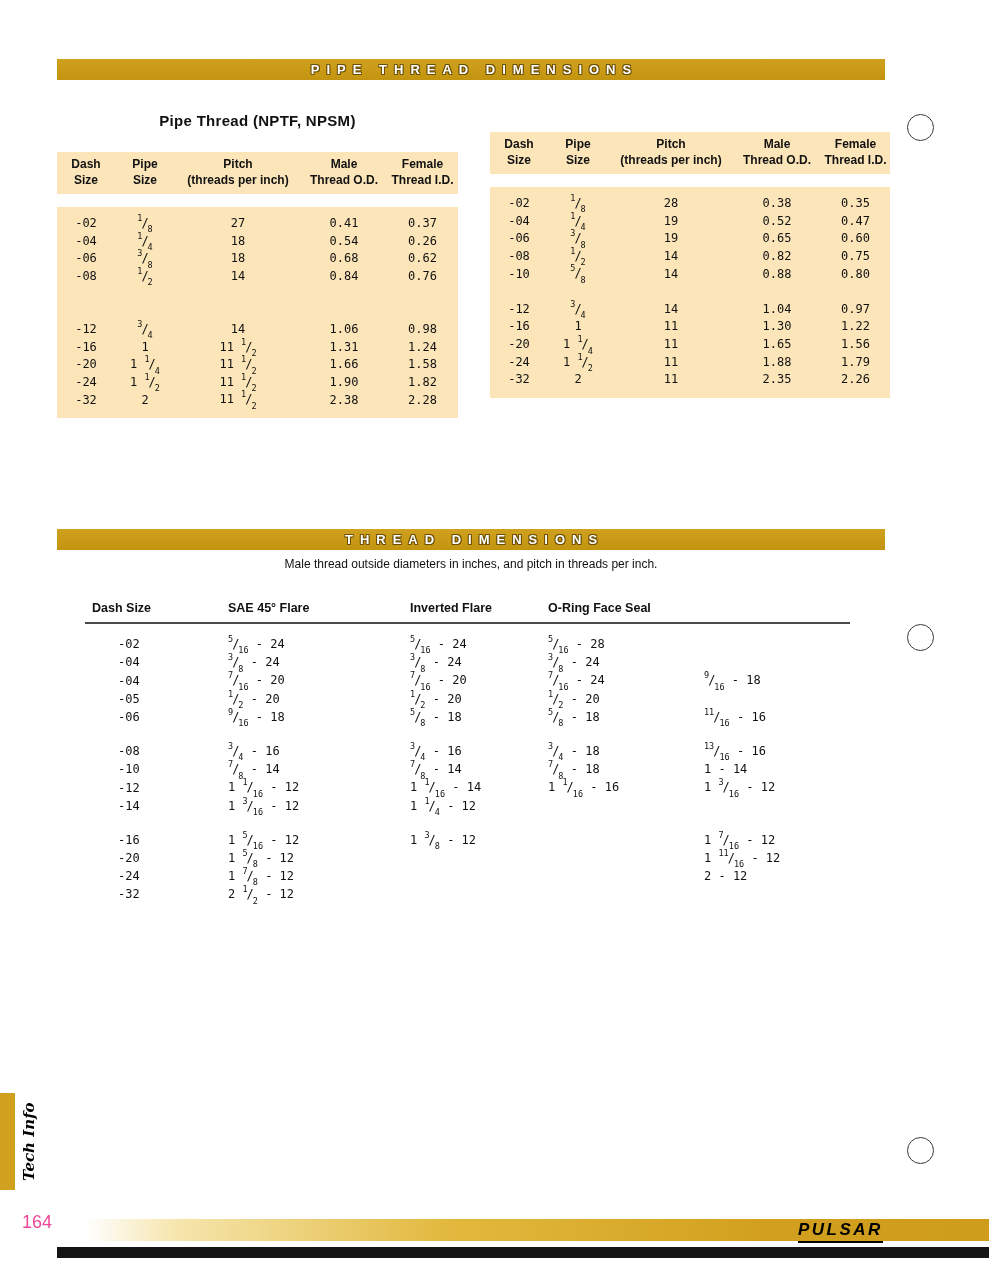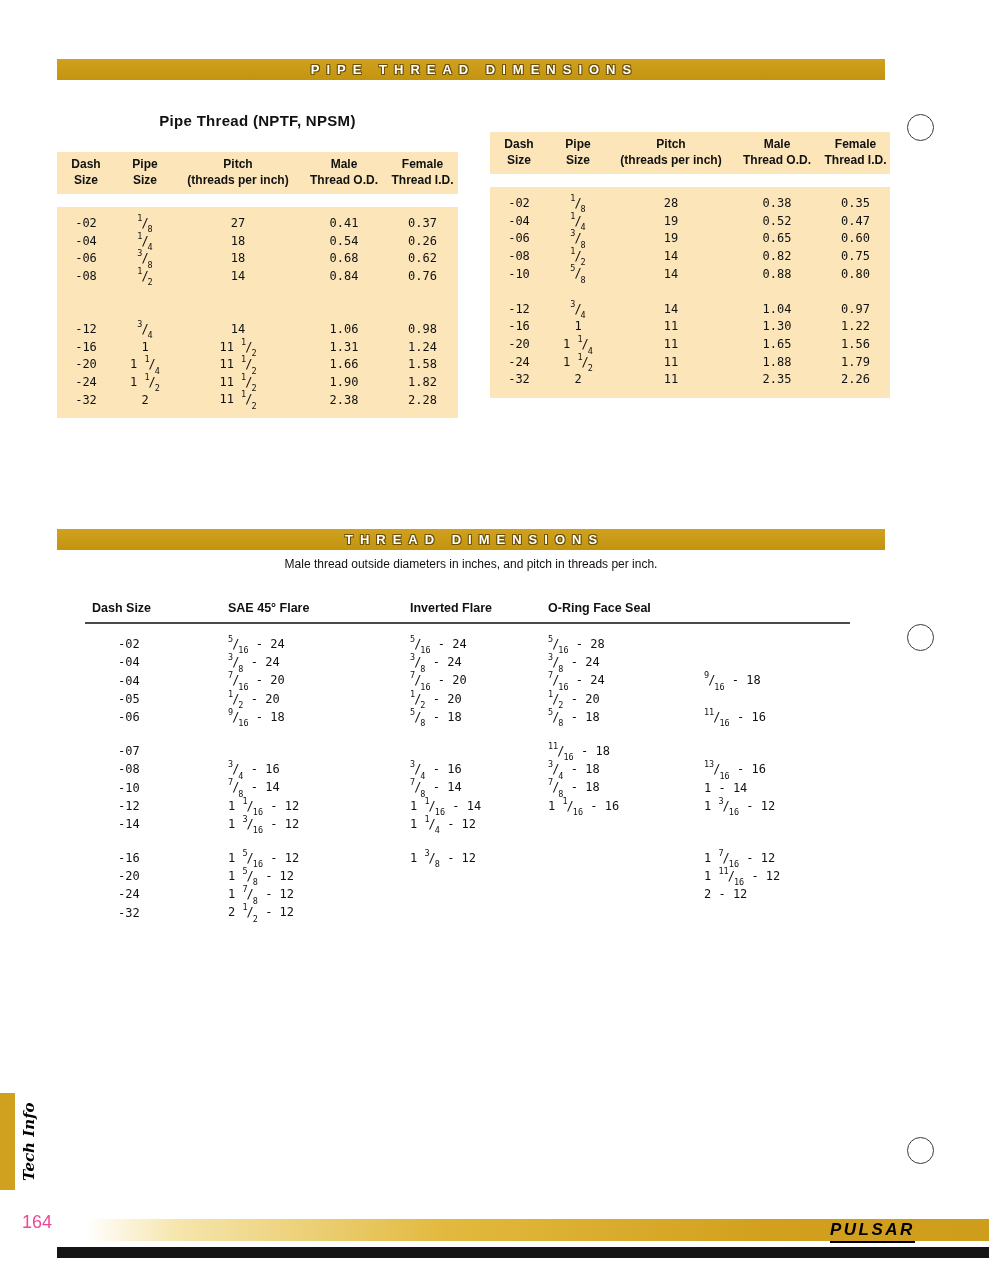--- a/index.html
+++ b/index.html
@@ -59,21 +59,21 @@
     writing-mode:vertical-rl;transform:rotate(180deg);
     font-family:"DejaVu Serif",serif;font-style:italic;font-weight:700;font-size:15px;color:#000;
   }
   .page-num{position:absolute;left:22px;top:1212px;font-size:18px;color:#ec4899}
   .foot-gold{
     position:absolute;left:85px;top:1219px;width:904px;height:22px;
     background:linear-gradient(to right,#ffffff 0%,#f6e6ae 10%,#e2b93e 40%,#d2a01e 75%,#cf9d1c 100%);
   }
   .brand{
     position:absolute;left:798px;top:1220px;font-size:17px;font-weight:800;font-style:italic;
-    letter-spacing:2.5px;color:#000;border-bottom:2px solid #000;padding-bottom:1px;white-space:nowrap;margin-left:32px;
+    letter-spacing:2.5px;color:#000;border-bottom:2px solid #000;padding-bottom:1px;white-space:nowrap;
   }
   .foot-black{position:absolute;left:57px;top:1247px;width:932px;height:11px;background:#151515}
 </style>
 </head>
 <body>
 
 <div class="banner banner1">
   <span>PIPE THREAD DIMENSIONS</span>
 </div>
 
@@ -289,27 +289,20 @@
         <div class="trow">
           <div class="tcell c0">-06</div>
           <div class="tcell c1"><span class="fr"><sup>9</sup>/<sub>16</sub></span> - 18</div>
           <div class="tcell c2"><span class="fr"><sup>5</sup>/<sub>8</sub></span> - 18</div>
           <div class="tcell c3"><span class="fr"><sup>5</sup>/<sub>8</sub></span> - 18</div>
           <div class="tcell c4"><span class="fr"><sup>11</sup>/<sub>16</sub></span> - 16</div>
         </div>
       </div>
       <div class="tgroup">
         <div class="trow">
-          <div class="tcell c0">-07</div>
-          <div class="tcell c1"></div>
-          <div class="tcell c2"></div>
-          <div class="tcell c3"><span class="fr"><sup>11</sup>/<sub>16</sub></span> - 18</div>
-          <div class="tcell c4"></div>
-        </div>
-        <div class="trow">
           <div class="tcell c0">-08</div>
           <div class="tcell c1"><span class="fr"><sup>3</sup>/<sub>4</sub></span> - 16</div>
           <div class="tcell c2"><span class="fr"><sup>3</sup>/<sub>4</sub></span> - 16</div>
           <div class="tcell c3"><span class="fr"><sup>3</sup>/<sub>4</sub></span> - 18</div>
           <div class="tcell c4"><span class="fr"><sup>13</sup>/<sub>16</sub></span> - 16</div>
         </div>
         <div class="trow">
           <div class="tcell c0">-10</div>
           <div class="tcell c1"><span class="fr"><sup>7</sup>/<sub>8</sub></span> - 14</div>
           <div class="tcell c2"><span class="fr"><sup>7</sup>/<sub>8</sub></span> - 14</div>

